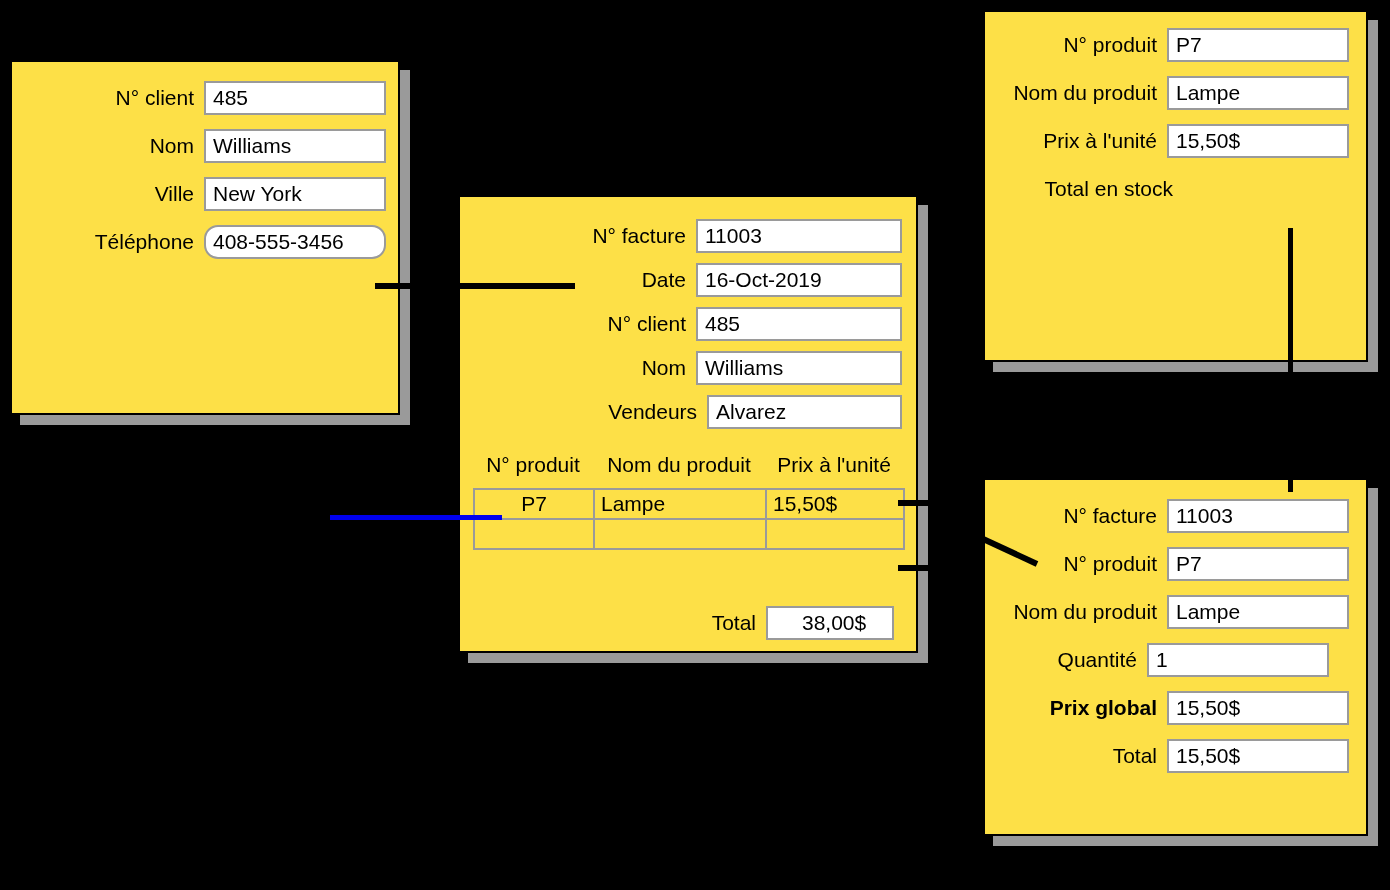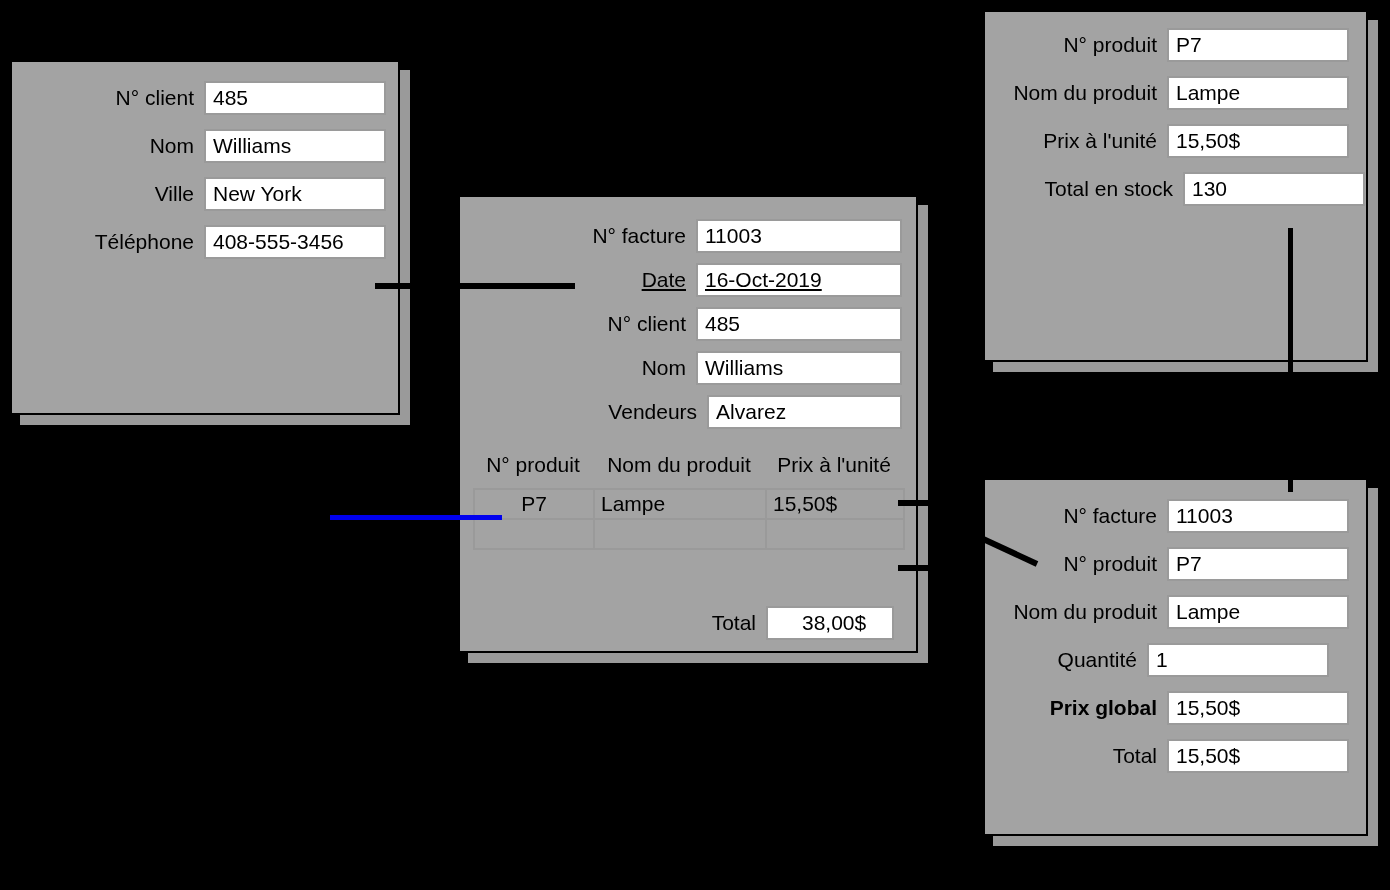--- a/index.html
+++ b/index.html
@@ -13,21 +13,21 @@
     width: 1390px;
     height: 890px;
     background: #000000;
     overflow: hidden;
     font-family: "Liberation Sans", sans-serif;
   }
 
   
   .card {
     position: absolute;
-    background: #a3a3a3;
+    background: #fde047;
     border: 2px solid #000000;
     box-sizing: border-box;
     z-index: 5;
   }
   .card-shadow {
     position: absolute;
     background: #9a9a9a;
     z-index: 4;
   }
 
@@ -124,33 +124,33 @@
       <div class="field-box" style="width:182px;">Williams</div>
     </div>
 
     <div class="field-row" style="left:0px; top:115px; width:375px;">
       <div class="field-label" style="width:192px;">Ville</div>
       <div class="field-box" style="width:182px;">New York</div>
     </div>
 
     <div class="field-row" style="left:0px; top:163px; width:375px;">
       <div class="field-label" style="width:192px;padding-left:47px;">Téléphone</div>
-      <div class="field-box" style="width:182px;">408-555-3456</div>
+      <div class="field-box" style="width:182px;border-radius:14px;">408-555-3456</div>
     </div>
   </div>
 
   <div class="card-shadow" style="left:468px; top:205px; width:460px; height:458px;"></div>
   <div class="card" style="left:458px; top:195px; width:460px; height:458px;">
 
     <div class="field-row" style="left:0px; top:22px; width:442px;">
       <div class="field-label" style="width:236px;">N° facture</div>
       <div class="field-box" style="width:206px;">11003</div>
     </div>
 
-    <div class="field-row" style="left:0px; top:66px; width:442px;text-decoration:underline;">
+    <div class="field-row" style="left:0px; top:66px; width:442px;">
       <div class="field-label" style="width:236px;">Date</div>
       <div class="field-box" style="width:206px;">16-Oct-2019</div>
     </div>
 
     <div class="field-row" style="left:0px; top:110px; width:442px;">
       <div class="field-label" style="width:236px;">N° client</div>
       <div class="field-box" style="width:206px;">485</div>
     </div>
 
     <div class="field-row" style="left:0px; top:154px; width:442px;">
@@ -203,21 +203,20 @@
       <div class="field-box" style="width:182px;">Lampe</div>
     </div>
 
     <div class="field-row" style="left:0px; top:112px; width:372px;">
       <div class="field-label" style="width:182px;">Prix à l'unité</div>
       <div class="field-box" style="width:182px;">15,50$</div>
     </div>
 
     <div class="field-row" style="left:16px; top:160px; width:372px;">
       <div class="field-label" style="width:182px;">Total en stock</div>
-      <div class="field-box" style="width:182px;">130</div>
     </div>
   </div>
 
   <div class="card-shadow" style="left:993px; top:488px; width:385px; height:358px;"></div>
   <div class="card" style="left:983px; top:478px; width:385px; height:358px;">
 
     <div class="field-row" style="left:0px; top:19px; width:372px;">
       <div class="field-label" style="width:182px;">N° facture</div>
       <div class="field-box" style="width:182px;">11003</div>
     </div>

